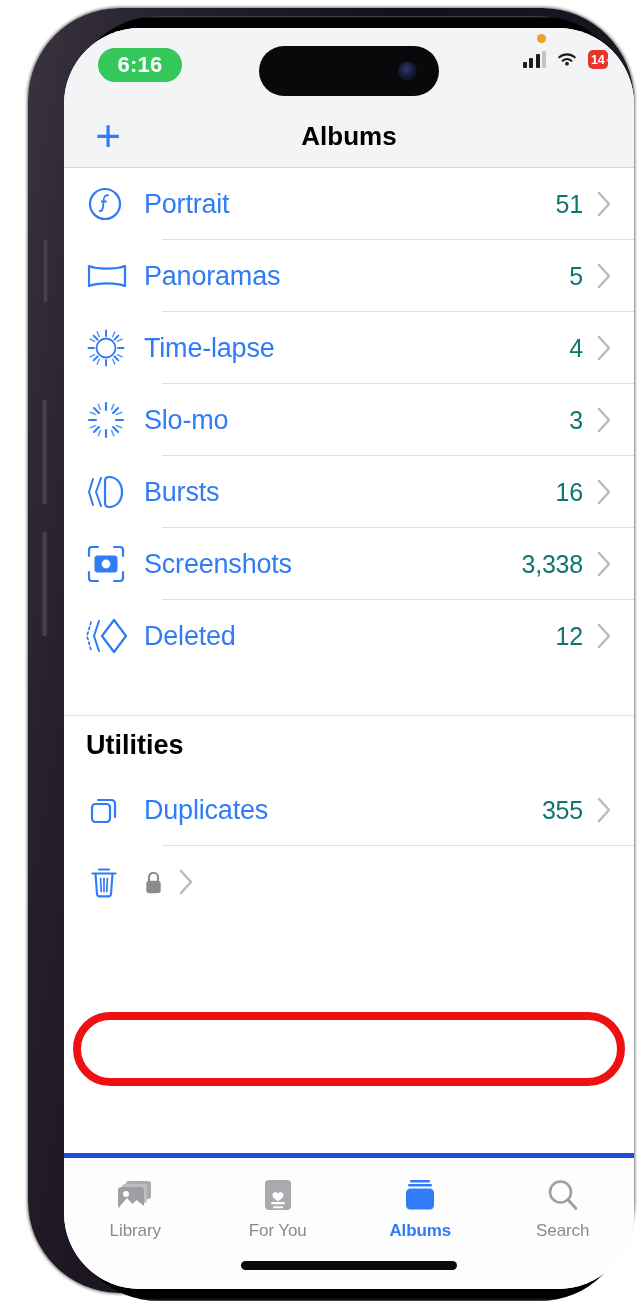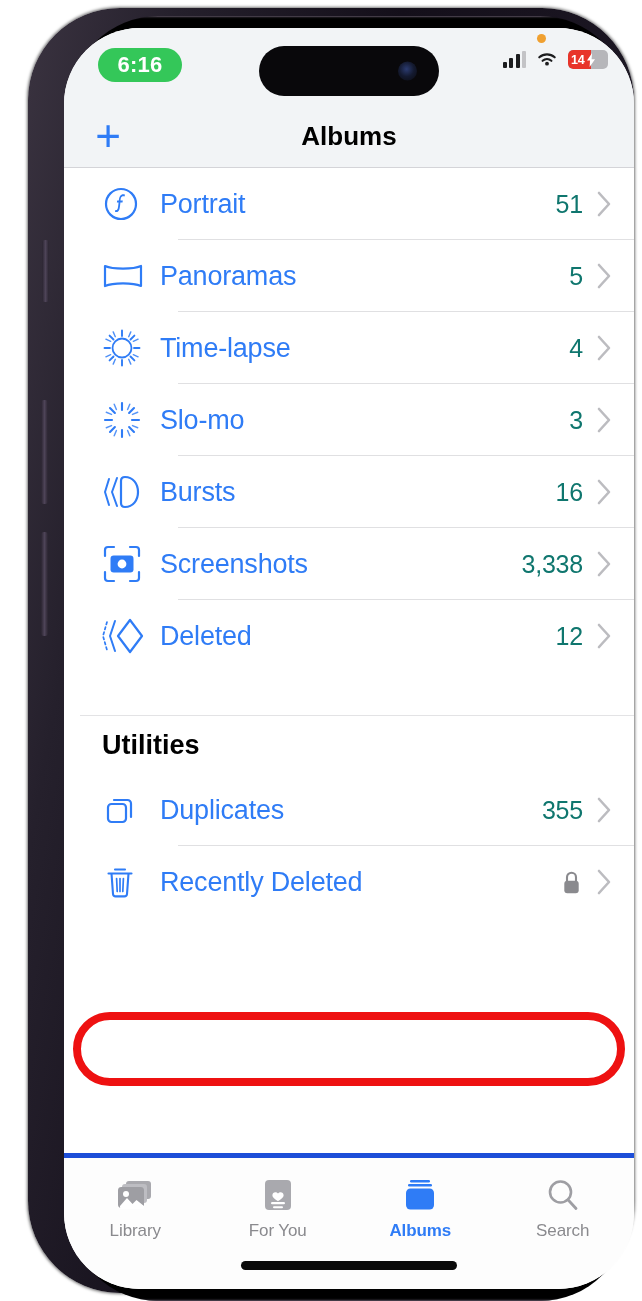--- a/index.html
+++ b/index.html
@@ -77,21 +77,21 @@
     width:9px; height:9px; border-radius:50%; background:#f0a030;
   }
   .sig-bars { display:flex; align-items:flex-end; gap:2.5px; height:17px; }
   .sig-bars i { width:4px; border-radius:1px; background:#1d1d1f; display:block; }
   .sig-bars i:nth-child(1){ height:6px; }
   .sig-bars i:nth-child(2){ height:10px; }
   .sig-bars i:nth-child(3){ height:14px; }
   .sig-bars i:nth-child(4){ height:17px; background:#c3c3c6; }
   #wifi-icon { width:22px; height:17px; }
   #battery-icon {
-    position:relative; width:40px; height:19px;
+    position:relative; width:20px; height:19px;
     border-radius:5px; background:#b6b6ba;
     display:flex; align-items:center; overflow:hidden;
   }
   #battery-fill {
     position:absolute; left:0; top:0; bottom:0; width:23px;
     background:#e8342a; border-radius:5px 0 0 5px;
   }
   #battery-level {
     position:relative; z-index:2;
     color:#ffffff; font-size:12.5px; font-weight:700;
@@ -112,21 +112,21 @@
     color:#2f7cf6; font-size:44px; font-weight:300; line-height:1; cursor:pointer;
   }
   #nav-hairline {
     position:absolute; left:0; bottom:0; width:570px; height:1px;
     background:#d4d4d8;
   }
 
   
   #list-scroll {
     position:absolute; left:0; top:140px; width:570px; height:985px;
-    background:#ffffff; overflow:hidden;padding-left:16px;
+    background:#ffffff; overflow:hidden;
   }
   .album-row {
     position:relative; display:flex; align-items:center;
     height:72px; padding-left:22px; padding-right:22px;
     background:#ffffff; cursor:pointer;
   }
   .row-icon {
     width:58px; min-width:58px; height:46px;
     display:flex; align-items:center; justify-content:flex-start;
     color:#2f7cf6;
@@ -438,21 +438,20 @@
             <path d="M13 6.5h10" stroke="#2f7cf6" stroke-width="2.1" fill="none" stroke-linecap="round"></path>
             <path d="M6.5 10.5h23" stroke="#2f7cf6" stroke-width="2.1" stroke-linecap="round"></path>
             <path d="M9.5 10.5 11 31a2.6 2.6 0 0 0 2.6 2.4h8.8A2.6 2.6 0 0 0 25 31l1.5-20.5" stroke="#2f7cf6" stroke-width="2.1" fill="none" stroke-linejoin="round"></path>
             <g stroke="#2f7cf6" stroke-width="1.7" stroke-linecap="round">
               <line x1="14.6" y1="15.5" x2="15.2" y2="28.5"></line>
               <line x1="18" y1="15.5" x2="18" y2="28.5"></line>
               <line x1="21.4" y1="15.5" x2="20.8" y2="28.5"></line>
             </g>
           </svg>
         </span>
-        <span class="row-label">Recently Deleted</span>
         <span class="row-lock">
           <svg width="19" height="25" viewBox="0 0 19 25">
             <path d="M5 11V7.2a4.5 4.5 0 0 1 9 0V11" stroke="#8a8a8e" stroke-width="2.1" fill="none" stroke-linecap="round"></path>
             <rect x="2.3" y="10.8" width="14.4" height="12.4" rx="3" fill="#8a8a8e"></rect>
           </svg>
         </span>
         <span class="chevron">
           <svg width="15" height="26" viewBox="0 0 15 26">
               <path d="M2 2l10 11L2 24" stroke="#bcbcc0" stroke-width="2.6" fill="none" stroke-linecap="round" stroke-linejoin="round"></path>
             </svg>

